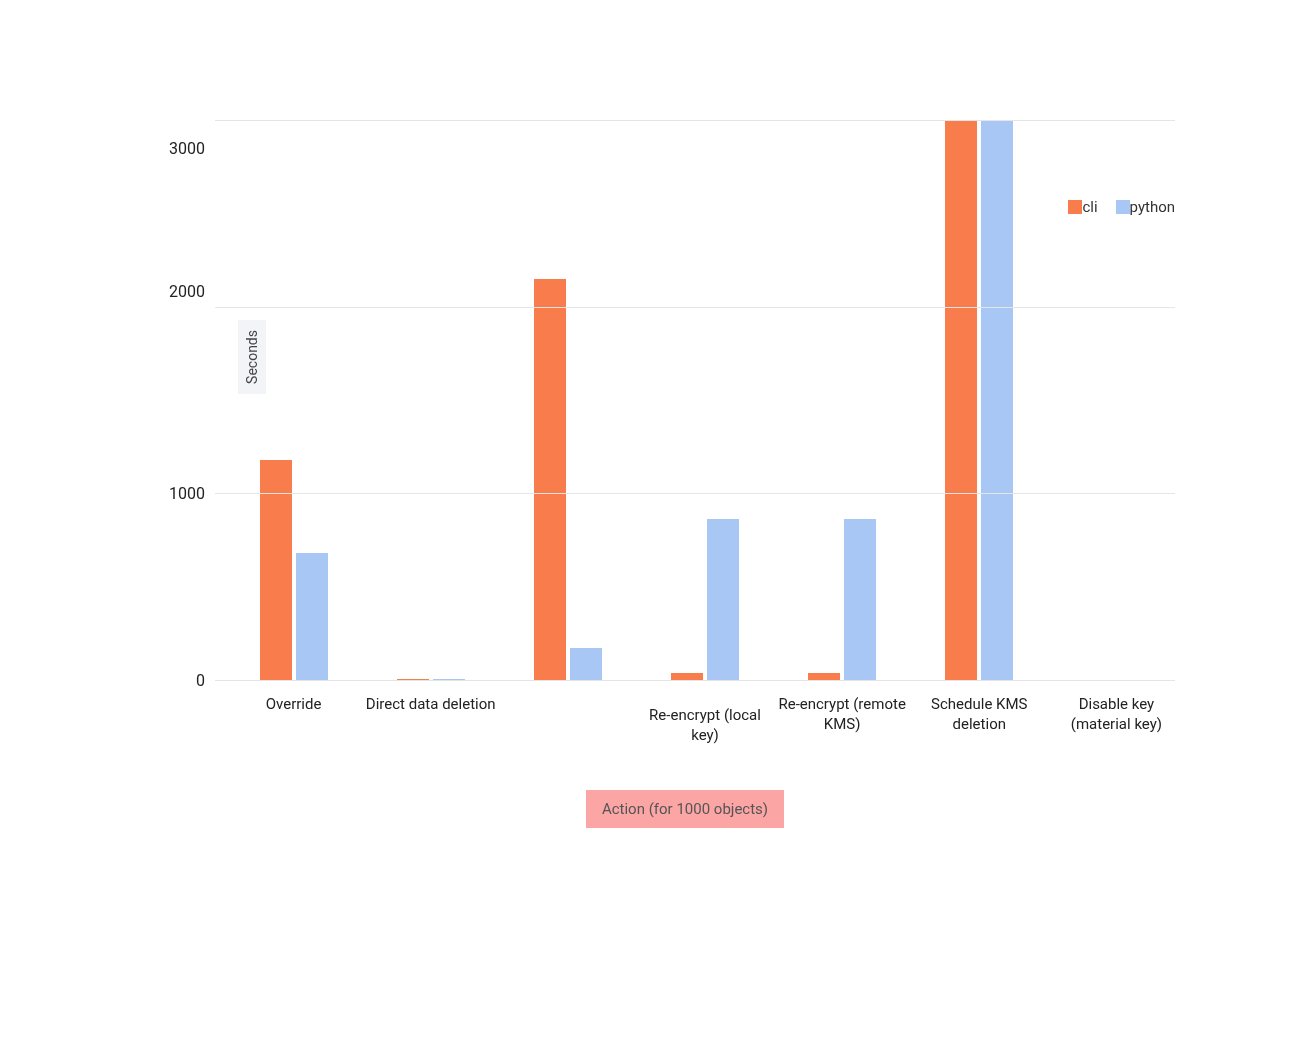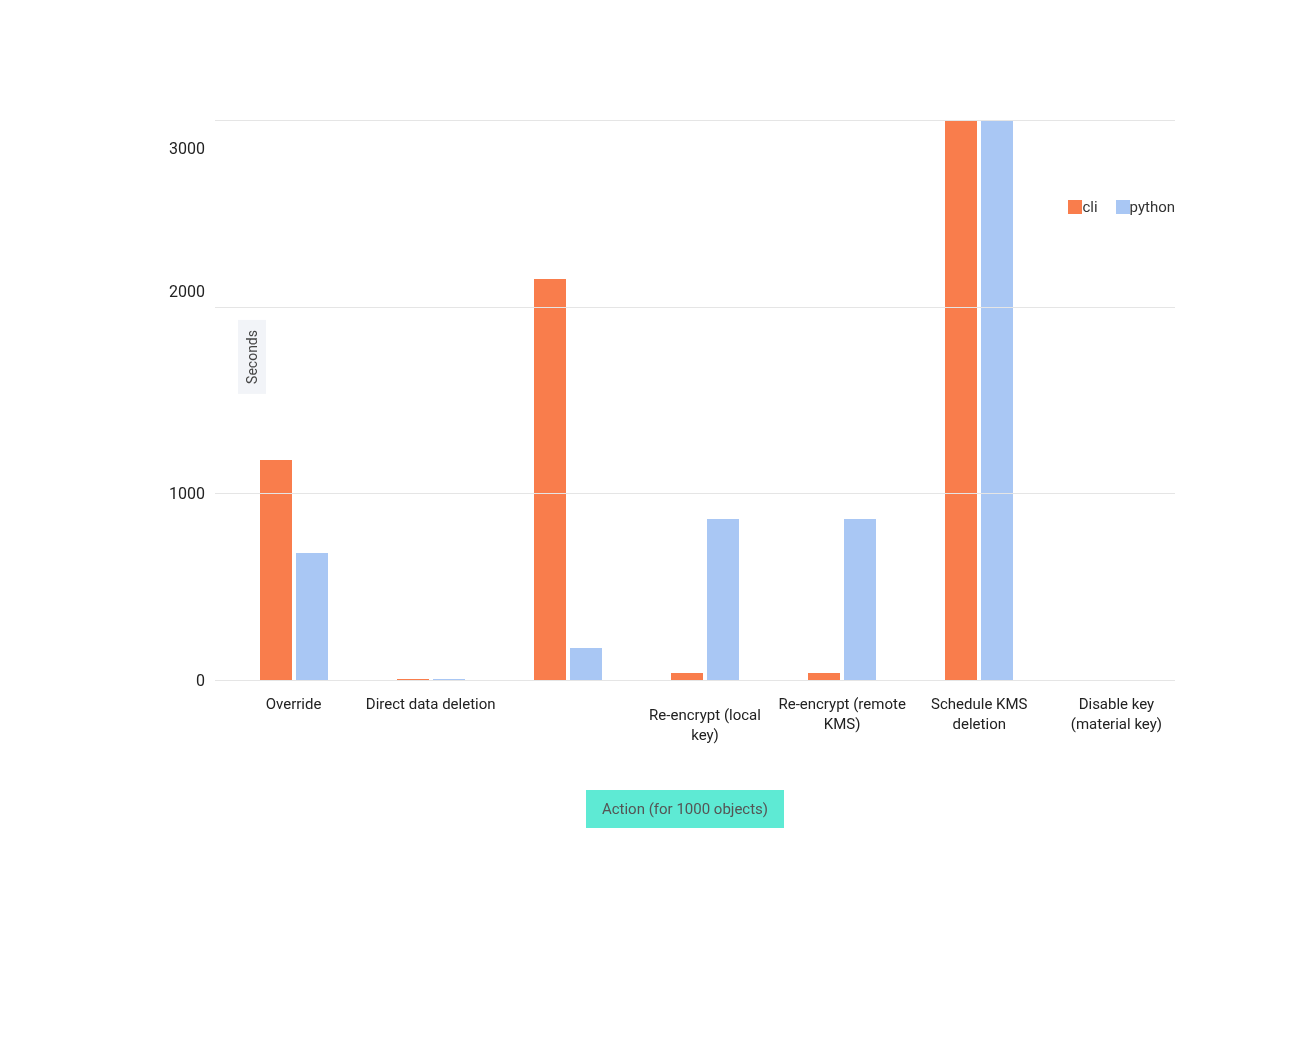--- a/index.html
+++ b/index.html
@@ -103,21 +103,21 @@
     top: 14px;
     width: 130px;
     text-align: center;
     font-size: 15px;
     color: #222;
     line-height: 1.35;
   }
   .x-axis-title {
     margin: 110px auto 0 auto;
     width: fit-content;
-    background: #5eead4;
+    background: #fca5a5;
     padding: 10px 16px;
     font-size: 15px;
     color: #555;
     position: relative;
     left: 30px;
   }
 </style>
 </head>
 <body>
 

